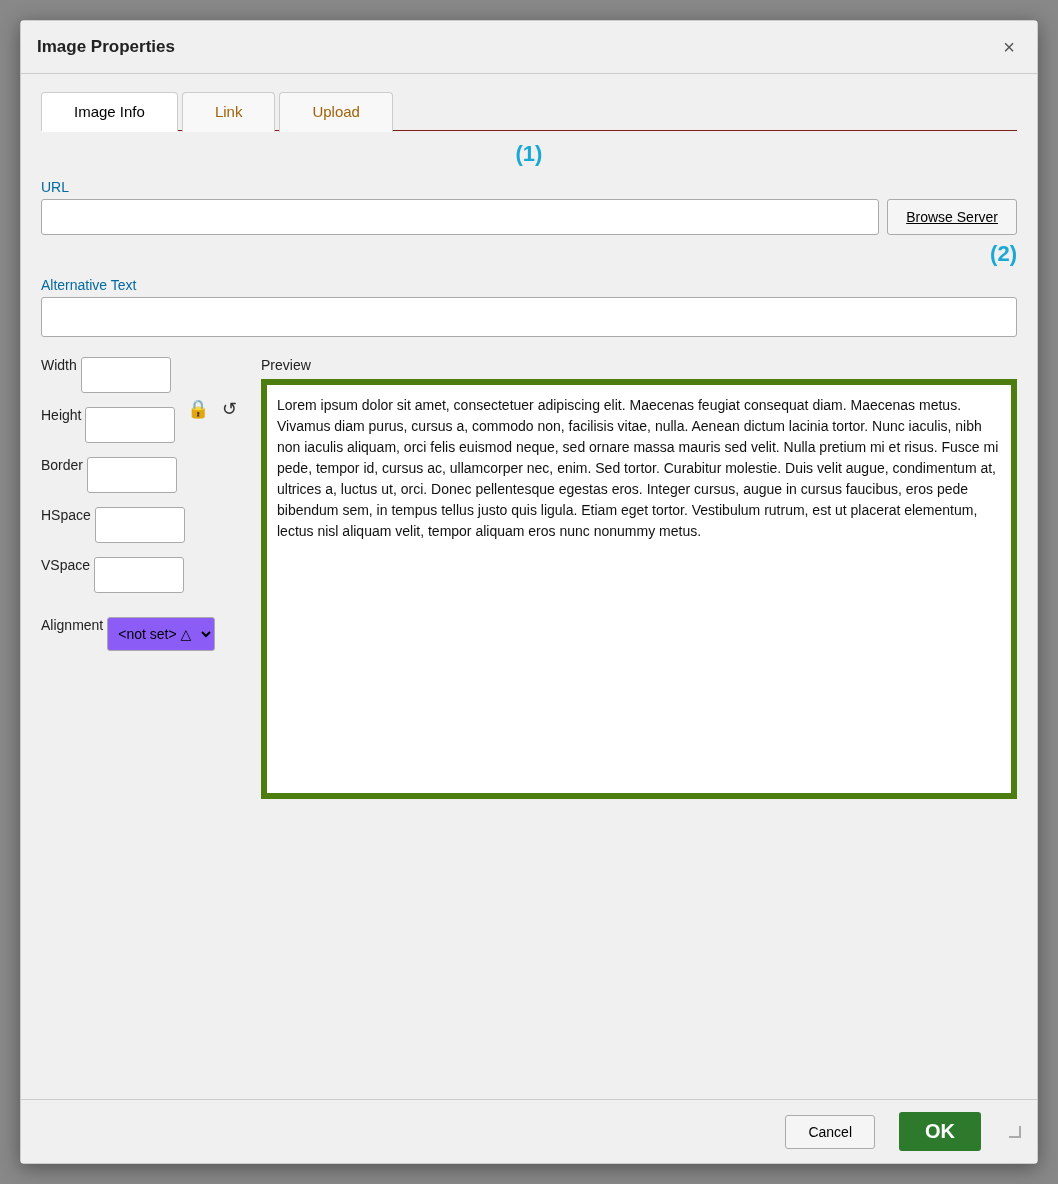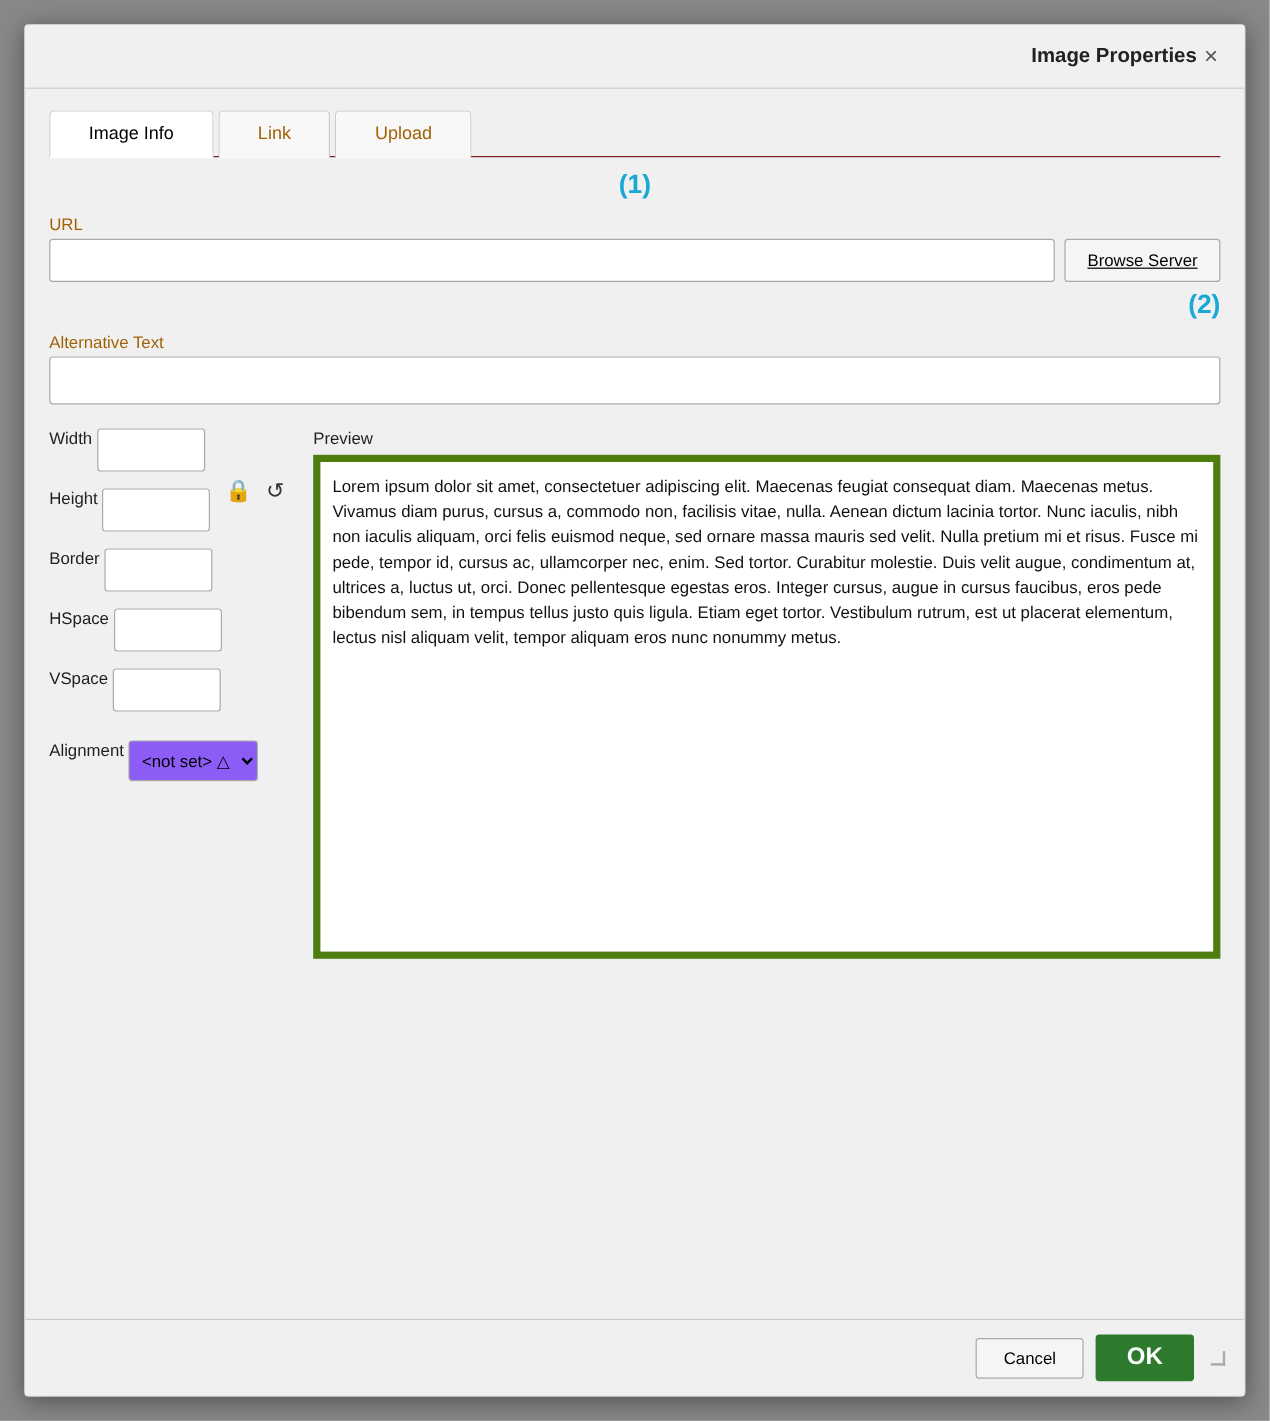--- a/index.html
+++ b/index.html
@@ -21,21 +21,21 @@
       display: flex;
       flex-direction: column;
       box-shadow: 0 4px 20px rgba(0,0,0,0.4);
     }
     .dialog-header {
       background: #f0f0f0;
       border-bottom: 1px solid #ccc;
       padding: 14px 16px;
       display: flex;
       align-items: center;
-      justify-content: flex-end;
+      justify-content: space-between;
     }
     .dialog-title {
       font-size: 17px;
       font-weight: bold;
       color: #222;
     }
     .close-btn {
       background: none;
       border: none;
       font-size: 20px;
@@ -85,21 +85,21 @@
       font-weight: bold;
       margin: 10px 0 4px 0;
     }
     
     .section {
       margin-top: 8px;
     }
     .field-label {
       display: block;
       margin-bottom: 4px;
-      color: #a16207;
+      color: #0369a1;
       font-size: 14px;
     }
     .url-row {
       display: flex;
       gap: 8px;
       align-items: center;
     }
     .url-input {
       flex: 1;
       height: 36px;
@@ -221,21 +221,21 @@
       background: #8b5cf6;
       min-width: 100px;
       cursor: pointer;
     }
     
     .dialog-footer {
       border-top: 1px solid #ccc;
       padding: 12px 16px;
       display: flex;
       justify-content: flex-end;
-      gap: 10px;
+      gap: 24px;
       background: #f0f0f0;
       align-items: center;
     }
     .cancel-btn {
       padding: 8px 22px;
       border: 1px solid #aaa;
       border-radius: 3px;
       background: #f5f5f5;
       cursor: pointer;
       font-size: 14px;

